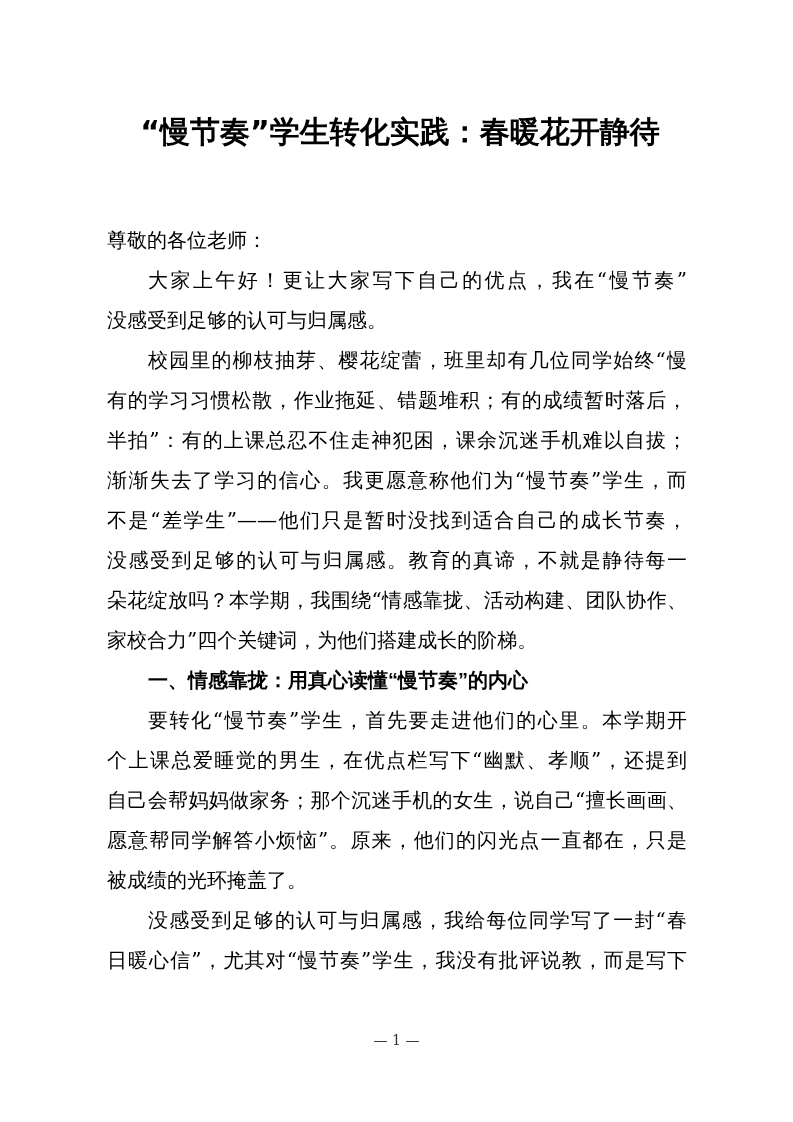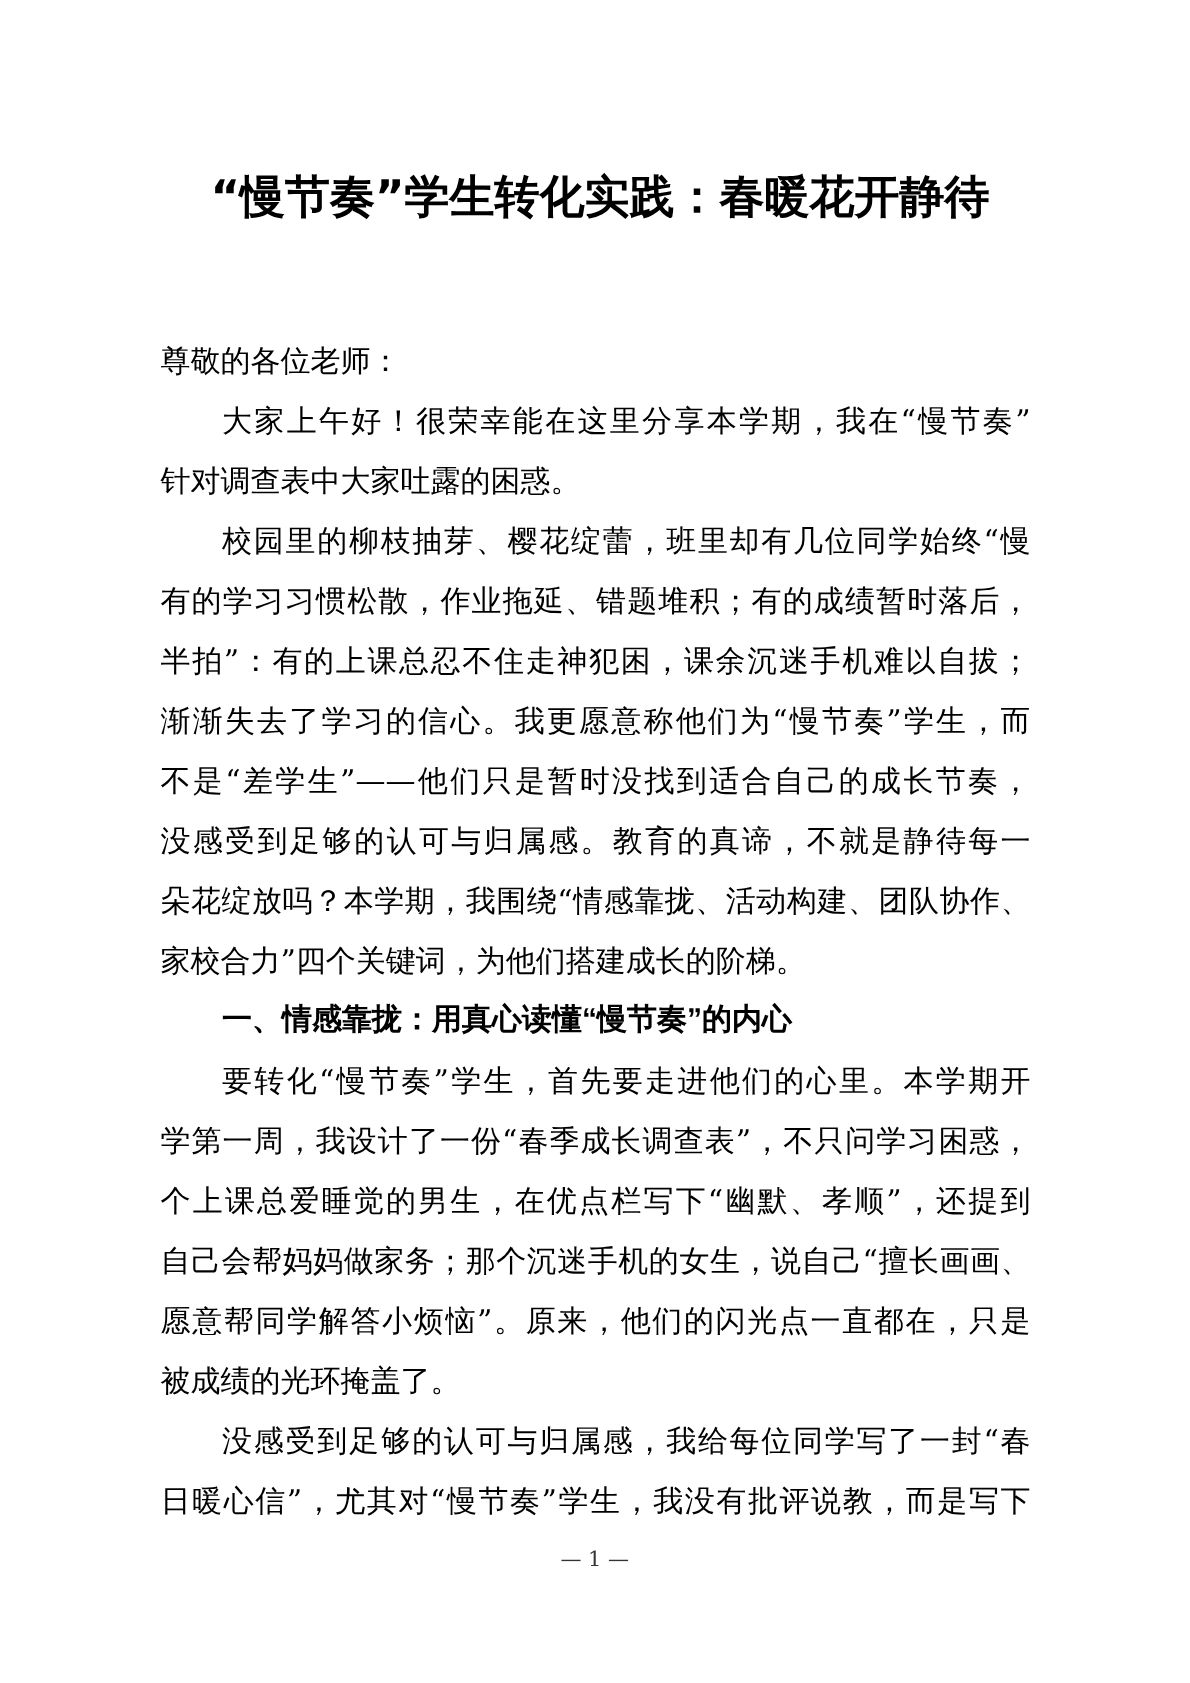--- a/index.html
+++ b/index.html
@@ -77,42 +77,41 @@
 <div class="page">
 
   <div class="title">
     <div>“慢节奏”学生转化实践：春暖花开静待</div>
   </div>
 
   <div class="body">
     <div class="line last">尊敬的各位老师：</div>
 
     <div>
-      <span class="line indent">大家上午好！很荣幸能在这里分享本学期，我在“慢节奏”</span>
-      <span class="line last">针对调查表中大家吐露的困惑。</span>
+      <span class="line indent">大家上午好！更让大家写下自己的优点，我在“慢节奏”</span>
+      <span class="line last">没感受到足够的认可与归属感。</span>
     </div>
 
     <div>
       <span class="line indent">校园里的柳枝抽芽、樱花绽蕾，班里却有几位同学始终“慢</span>
       <span class="line">有的学习习惯松散，作业拖延、错题堆积；有的成绩暂时落后，</span>
       <span class="line">半拍”：有的上课总忍不住走神犯困，课余沉迷手机难以自拔；</span>
       <span class="line">渐渐失去了学习的信心。我更愿意称他们为“慢节奏”学生，而</span>
       <span class="line">不是“差学生”——他们只是暂时没找到适合自己的成长节奏，</span>
       <span class="line">没感受到足够的认可与归属感。教育的真谛，不就是静待每一</span>
       <span class="line">朵花绽放吗？本学期，我围绕“情感靠拢、活动构建、团队协作、</span>
       <span class="line last">家校合力”四个关键词，为他们搭建成长的阶梯。</span>
     </div>
 
     <div>
       <span class="line last indent heading">一、情感靠拢：用真心读懂“慢节奏”的内心</span>
     </div>
 
     <div>
       <span class="line indent">要转化“慢节奏”学生，首先要走进他们的心里。本学期开</span>
-      <span class="line">学第一周，我设计了一份“春季成长调查表”，不只问学习困惑，</span>
       <span class="line">个上课总爱睡觉的男生，在优点栏写下“幽默、孝顺”，还提到</span>
       <span class="line">自己会帮妈妈做家务；那个沉迷手机的女生，说自己“擅长画画、</span>
       <span class="line">愿意帮同学解答小烦恼”。原来，他们的闪光点一直都在，只是</span>
       <span class="line last">被成绩的光环掩盖了。</span>
     </div>
 
     <div>
       <span class="line indent">没感受到足够的认可与归属感，我给每位同学写了一封“春</span>
       <span class="line">日暖心信”，尤其对“慢节奏”学生，我没有批评说教，而是写下</span>
     </div>

